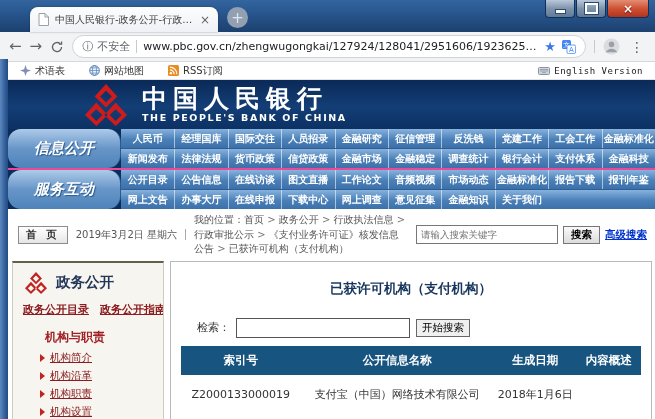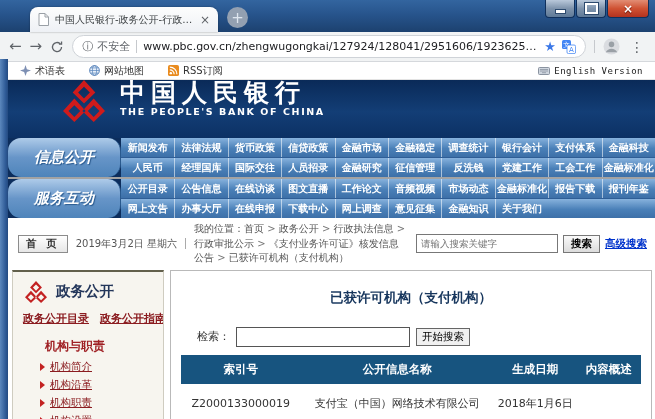--- a/index.html
+++ b/index.html
@@ -37,29 +37,29 @@
   .menu3{color:#5f6368;font-size:14px;cursor:pointer;padding:0 2px;}
   .quickbar{height:17px;background:#fff;border-bottom:1px solid #e3e3e3;display:flex;
             align-items:center;gap:24px;padding:0 12px 0 20px;font-size:10px;color:#333;}
   .qitem{display:flex;align-items:center;gap:4px;cursor:pointer;white-space:nowrap;}
   .english{margin-left:auto;font-family:"DejaVu Sans Mono",monospace;font-size:9px;
            letter-spacing:.5px;color:#1a1a1a;display:flex;align-items:center;gap:4px;cursor:pointer;}
   
   .leftedge{position:absolute;left:0;top:59px;bottom:0;width:8px;z-index:9;
             background:linear-gradient(90deg,#5c88bd,#2e5a96 70%,#244a80);}
   .page{margin-left:8px;width:647px;}
-  .banner{height:58px;background:linear-gradient(180deg,#0a2a58,#133e76 55%,#0c3164);
-          display:flex;gap:15px;padding-left:55px;box-sizing:border-box;}
+  .banner{height:49px;background:linear-gradient(180deg,#0a2a58,#133e76 55%,#0c3164);
+          display:flex;align-items:center;gap:15px;padding-left:77px;box-sizing:border-box;}
   .emblem{color:#cf1b1b;flex:0 0 auto;}
   .brand-cn{font-family:"DejaVu Serif",serif;font-size:25px;font-weight:bold;color:#fff;
             letter-spacing:6px;line-height:1.05;}
   .brand-en{font-size:9.5px;font-weight:bold;color:#fff;letter-spacing:1.6px;}
   .mainnav{background:#0c2d5c;}
   .nav-group{display:flex;}
-  .nav-group + .nav-group{border-top:2px solid #a3a3a3;}
+  .nav-group + .nav-group{border-top:2px solid #ec4899;}
   .nav-label{width:112px;display:flex;align-items:center;justify-content:center;
              font-style:italic;font-weight:bold;font-size:15px;color:#fff;
              font-family:"DejaVu Serif",serif;text-shadow:1px 1px 1px #2a5a8e;
              background:linear-gradient(180deg,#aecbe9,#6795c8 50%,#4e84ba);
              border-right:1px solid #2a5a8e;border-radius:13px;}
   .nav-rows{flex:1;display:flex;flex-direction:column;}
   .nav-row{display:flex;height:19px;background:linear-gradient(180deg,#87b2dd,#4a80b8 55%,#3d70a8);}
   .nav-row + .nav-row{border-top:1px solid #2f5e96;}
   .nav-item{width:10%;display:flex;align-items:center;justify-content:center;color:#fff;
             font-size:10px;font-weight:bold;white-space:nowrap;cursor:pointer;
@@ -211,42 +211,42 @@
       <div class="brand-cn">中国人民银行</div>
       <div class="brand-en">THE PEOPLE'S BANK OF CHINA</div>
     </div>
   </div>
 
   <div class="mainnav">
       <div class="nav-group">
         <div class="nav-label">信息公开</div>
         <div class="nav-rows">
           <div class="nav-row">
+            <a class="nav-item">人民币</a>
+            <a class="nav-item">经理国库</a>
+            <a class="nav-item">国际交往</a>
+            <a class="nav-item">人员招录</a>
+            <a class="nav-item">金融研究</a>
+            <a class="nav-item">征信管理</a>
+            <a class="nav-item">反洗钱</a>
+            <a class="nav-item">党建工作</a>
+            <a class="nav-item">工会工作</a>
+            <a class="nav-item">金融标准化</a>
+          </div>
+          <div class="nav-row">
             <a class="nav-item">新闻发布</a>
             <a class="nav-item">法律法规</a>
             <a class="nav-item">货币政策</a>
             <a class="nav-item">信贷政策</a>
             <a class="nav-item">金融市场</a>
             <a class="nav-item">金融稳定</a>
             <a class="nav-item">调查统计</a>
             <a class="nav-item">银行会计</a>
             <a class="nav-item">支付体系</a>
             <a class="nav-item">金融科技</a>
-          </div>
-          <div class="nav-row">
-            <a class="nav-item">人民币</a>
-            <a class="nav-item">经理国库</a>
-            <a class="nav-item">国际交往</a>
-            <a class="nav-item">人员招录</a>
-            <a class="nav-item">金融研究</a>
-            <a class="nav-item">征信管理</a>
-            <a class="nav-item">反洗钱</a>
-            <a class="nav-item">党建工作</a>
-            <a class="nav-item">工会工作</a>
-            <a class="nav-item">金融标准化</a>
           </div>
         </div>
       </div>
       <div class="nav-group">
         <div class="nav-label">服务互动</div>
         <div class="nav-rows">
           <div class="nav-row">
             <a class="nav-item">公开目录</a>
             <a class="nav-item">公告信息</a>
             <a class="nav-item">在线访谈</a>

